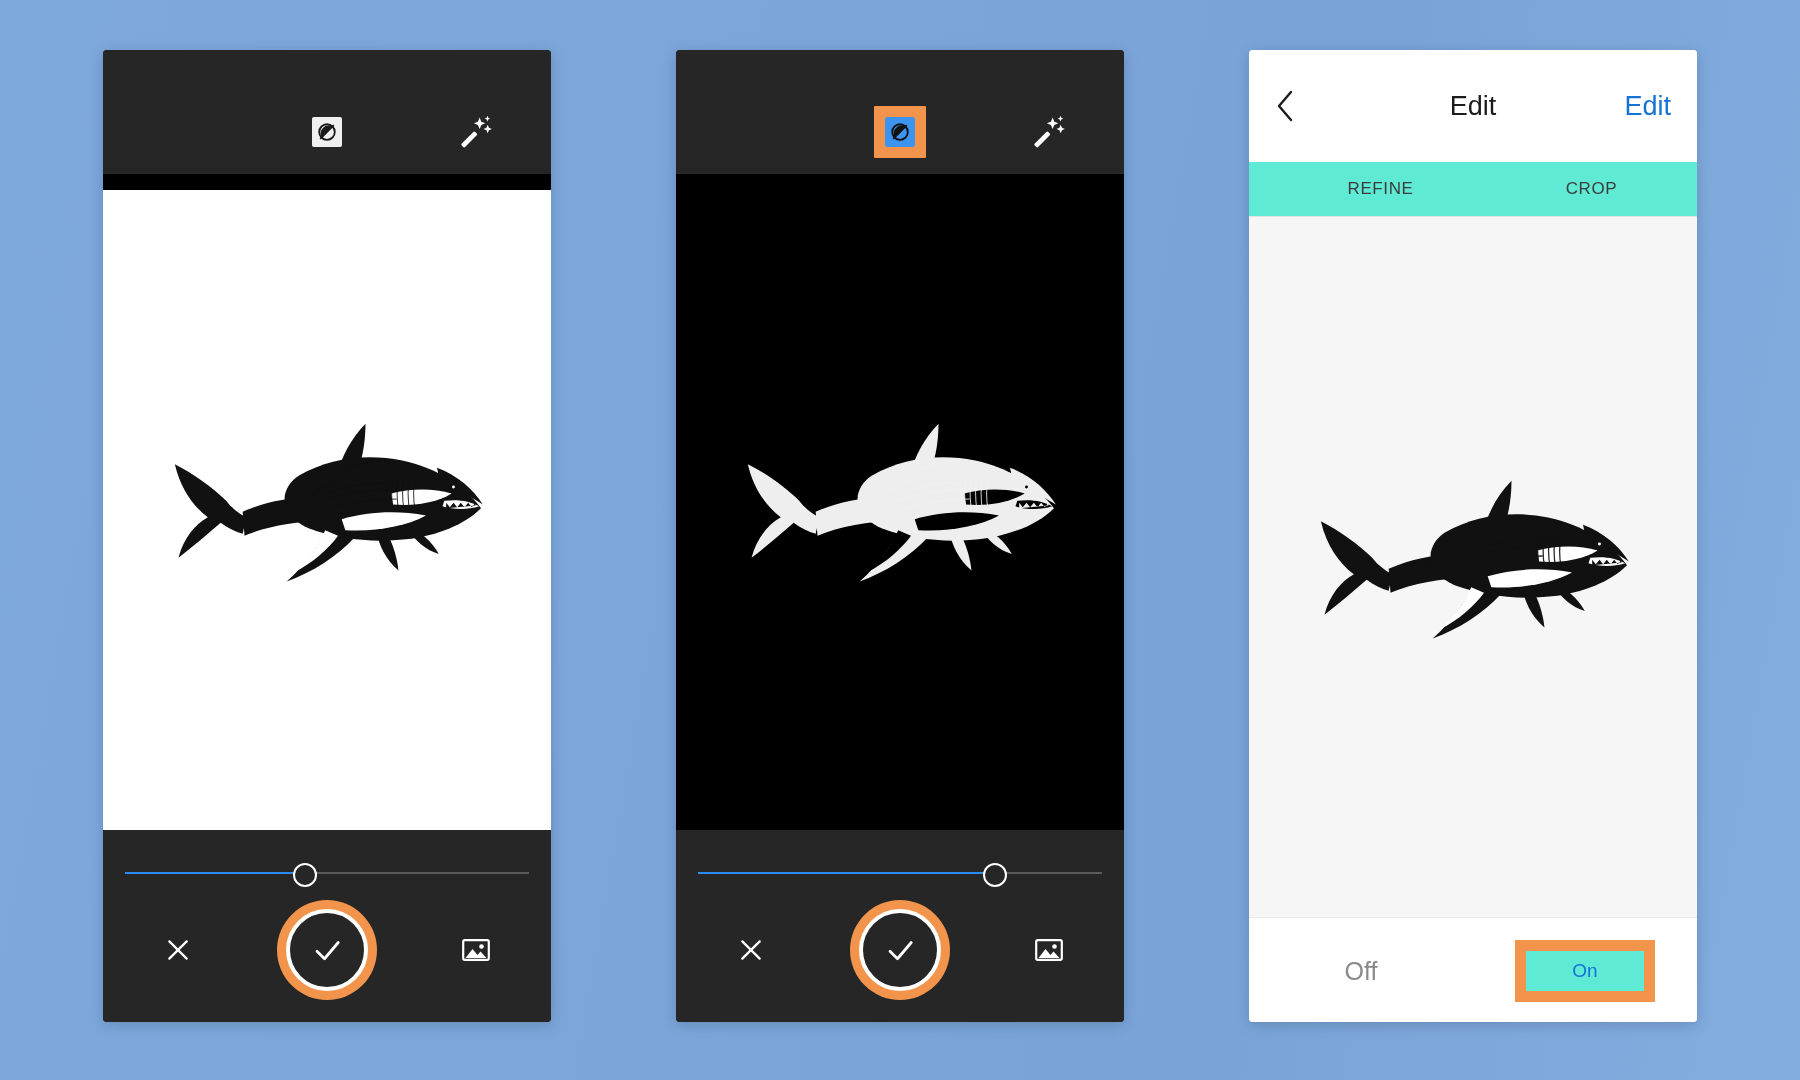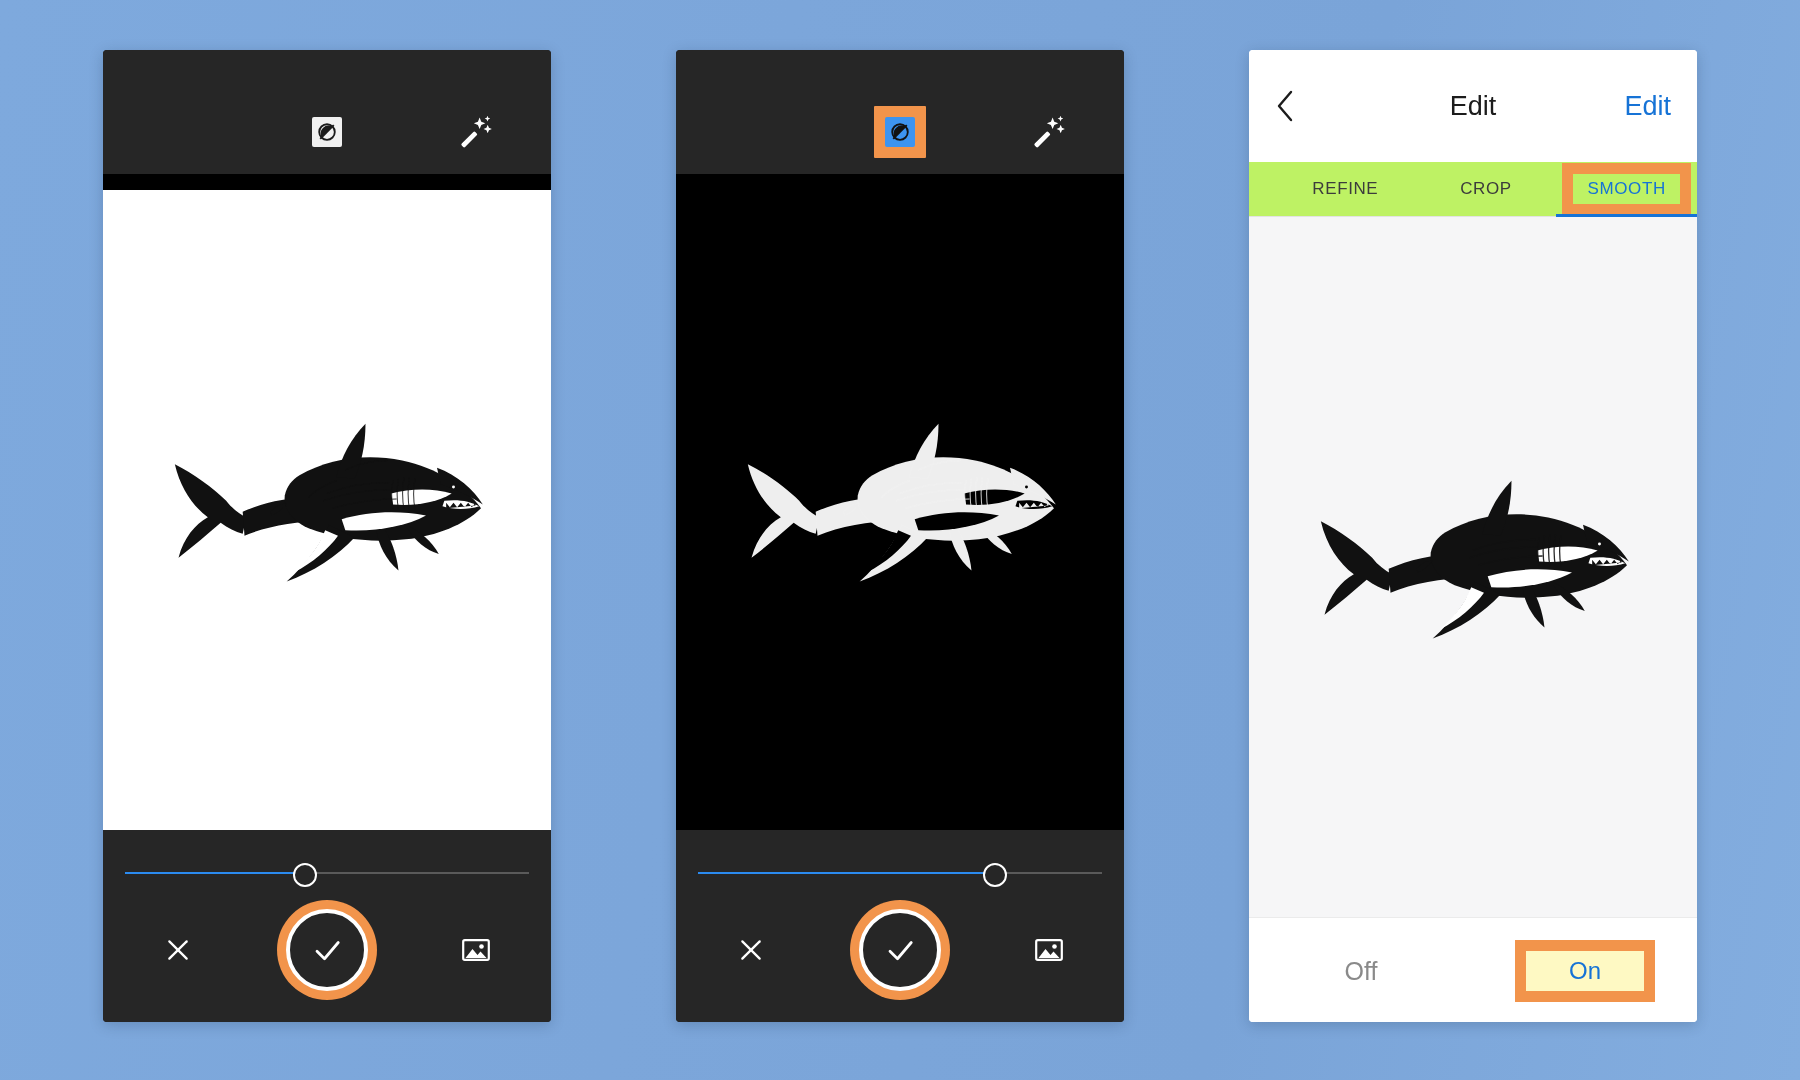--- a/index.html
+++ b/index.html
@@ -208,21 +208,21 @@
   }
   .save-link {
     margin-left: auto;
     font-size: 27px;
     color: #1673d6;
   }
 
   .tabbar {
     position: relative;
     height: 54px;
-    background: #bef264;
+    background: #5eead4;
     display: flex;
     align-items: center;
     border-bottom: 1px solid #e3e3e3;
     padding-left: 26px;
   }
   .tab {
     flex: 1 1 0;
     text-align: center;
     font-size: 17px;
     letter-spacing: 0.6px;
@@ -275,23 +275,23 @@
     font-size: 25px;
     color: #8a8a8a;
   }
   .seg-on {
     position: relative;
     display: inline-flex;
     align-items: center;
     justify-content: center;
     width: 118px;
     height: 40px;
-    background: #fef9c3;
+    background: #5eead4;
     color: #1673d6;
-    font-size: 24px;
+    font-size: 19px;
   }
   .seg-hl {
     position: absolute;
     left: -11px; right: -11px;
     top: -11px; bottom: -11px;
     border: 11px solid #f2944b;
     box-sizing: border-box;
     pointer-events: none;
   }
 </style>
@@ -541,24 +541,20 @@
           <polyline points="16,3 4,17 16,31" fill="none" stroke="#1c1c1c" stroke-width="2.4" stroke-linecap="round" stroke-linejoin="round"></polyline>
         </svg>
       </span>
       <div class="edit-title">Edit</div>
       <span class="save-link">Edit</span>
     </div>
 
     <div class="tabbar">
       <div class="tab">REFINE</div>
       <div class="tab">CROP</div>
-      <div class="tab active">
-        <span>SMOOTH</span>
-        <span class="tab-hl"></span>
-      </div>
     </div>
 
     <div class="edit-canvas">
       <div class="shark-wrap">
         <svg class="shark-svg" viewBox="0 0 360 220">
           <g fill="#111111">
             <path d="M14 60 C20 86 34 106 50 118 C36 126 24 140 18 162 C34 150 50 136 64 124 C72 130 80 134 88 136 L92 118 C84 114 76 108 70 100 C56 86 34 70 14 60 Z"></path>
             <path d="M88 112 C110 102 136 96 164 96 C196 96 228 104 256 118 L266 140 C236 128 206 122 176 122 C146 122 114 128 90 138 Z"></path>
             <path d="M150 72 C182 54 222 48 262 56 C300 64 330 84 348 108 C330 126 300 138 266 142 C230 146 192 142 160 130 C142 122 132 108 134 94 C136 84 142 77 150 72 Z"></path>
             <path d="M190 74 C196 52 206 32 222 16 C222 38 218 58 210 76 Z"></path>

